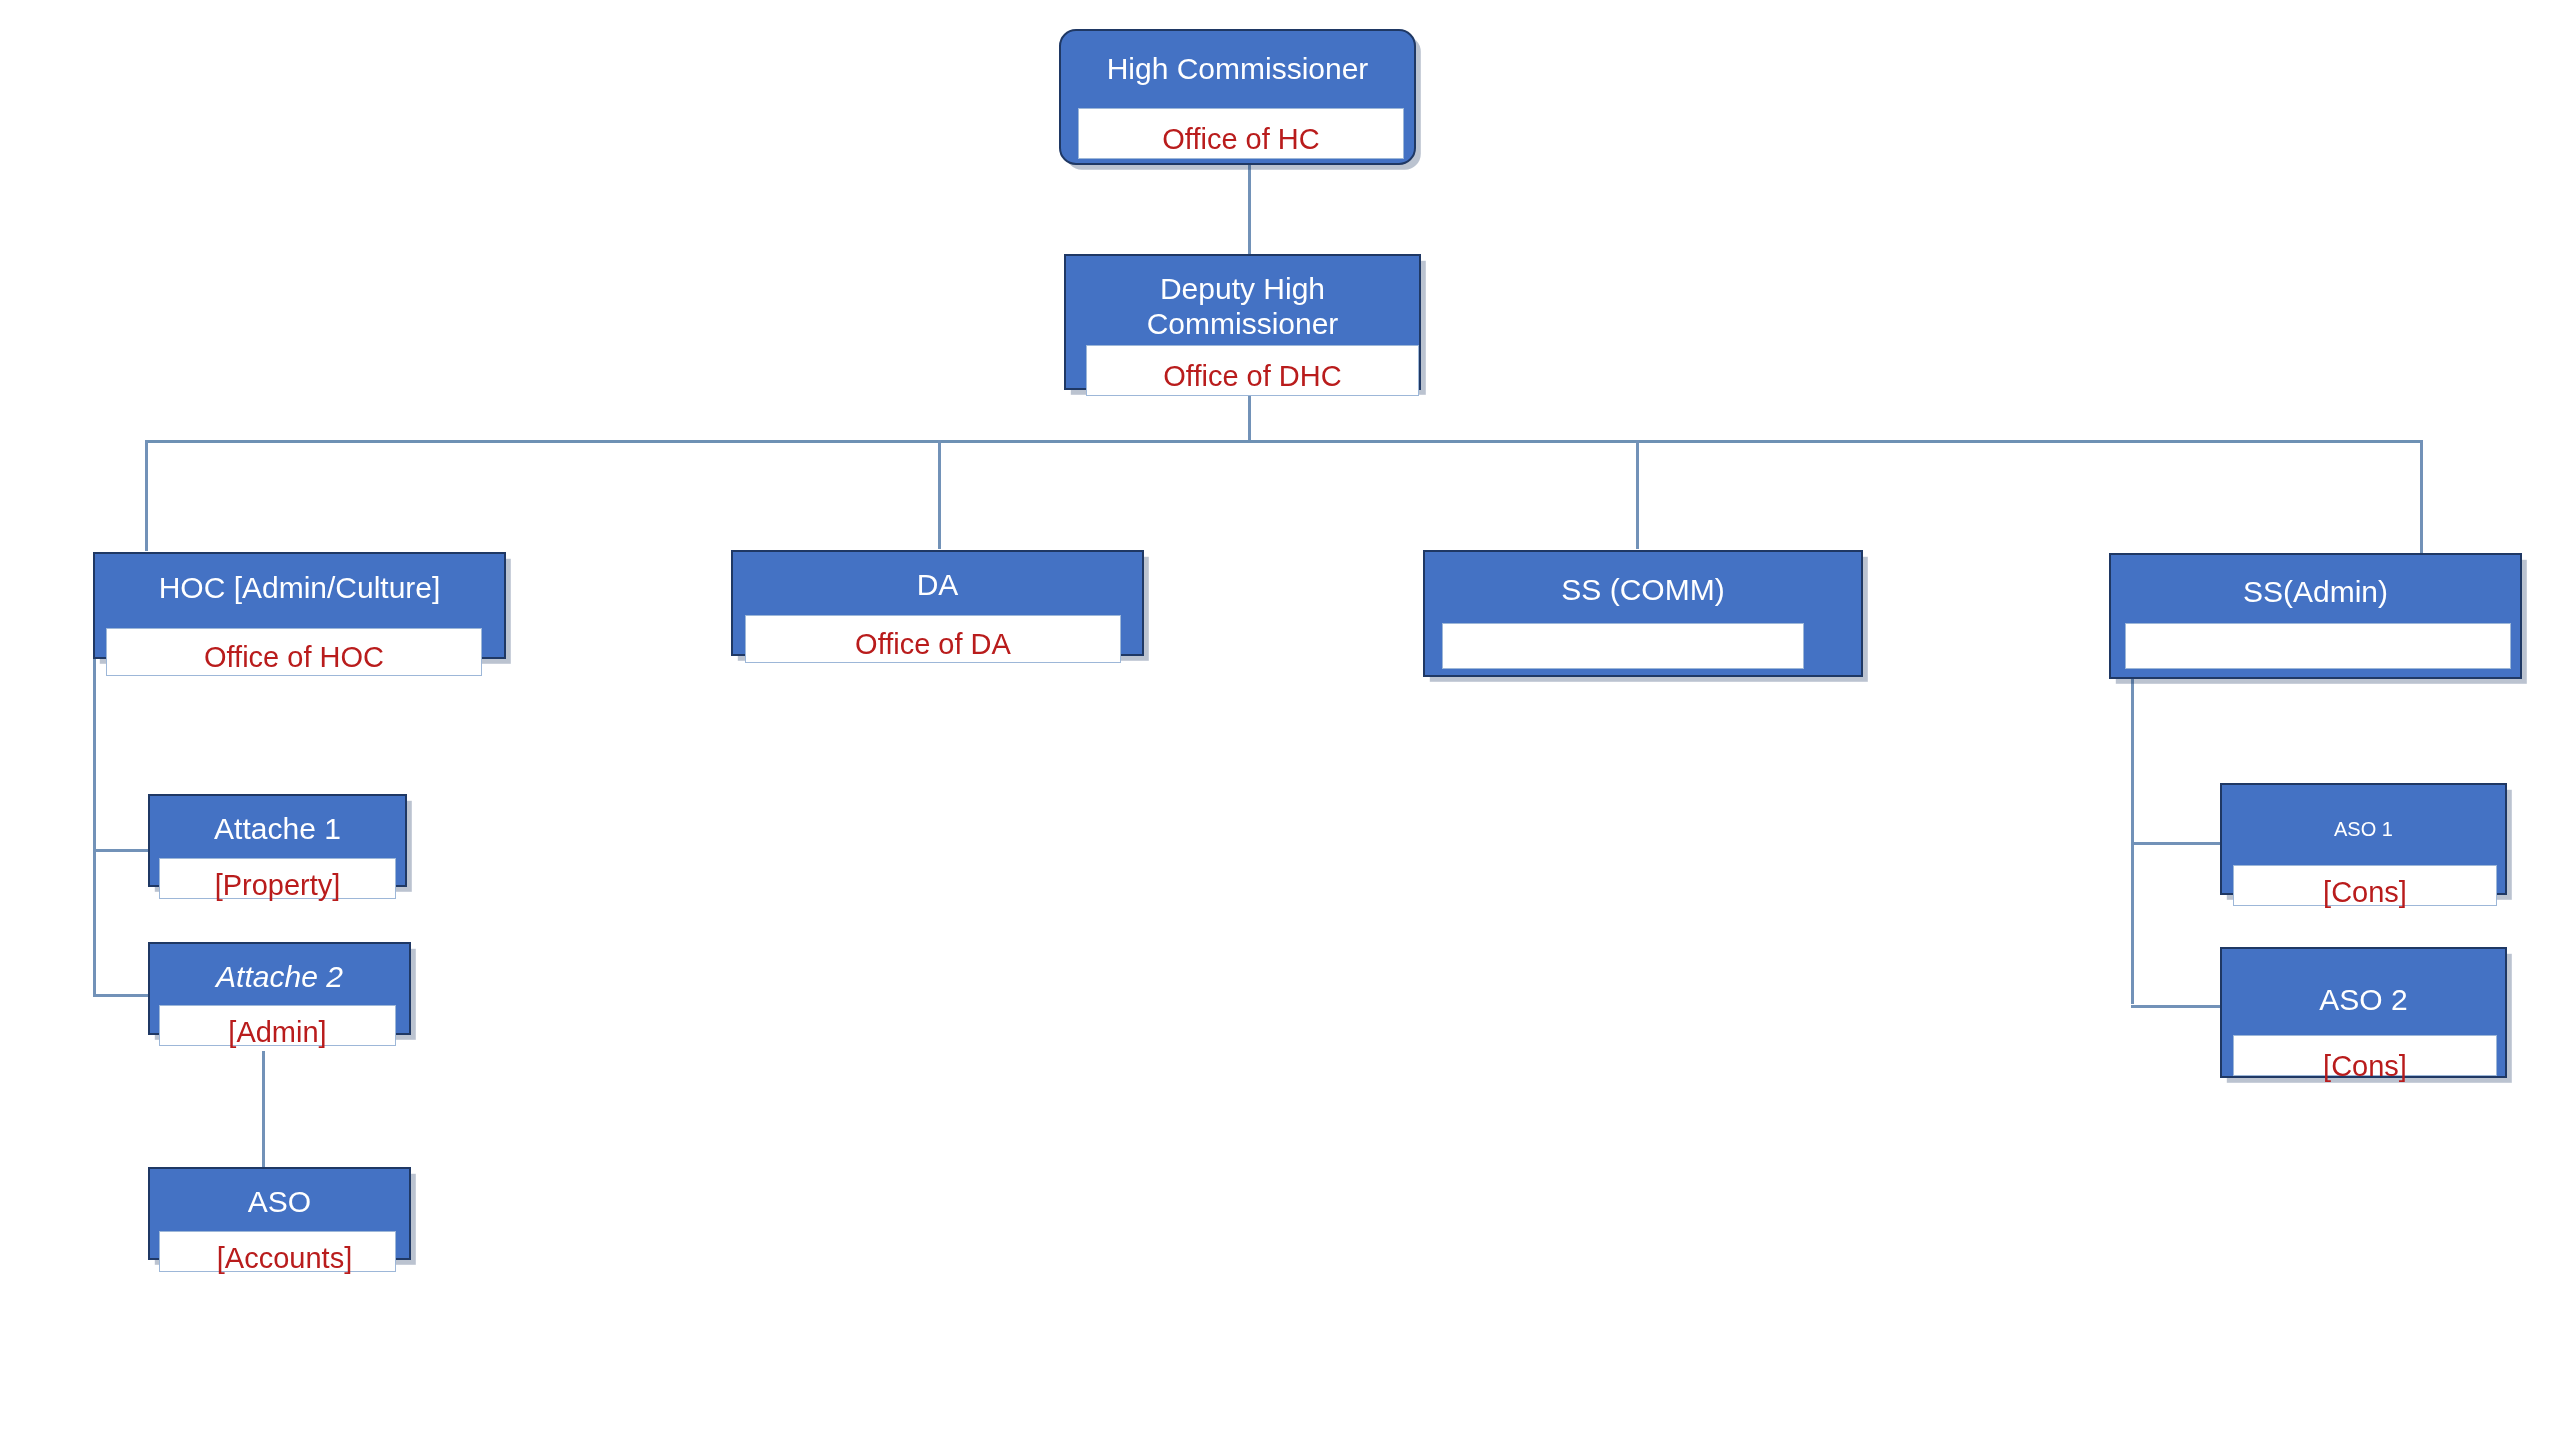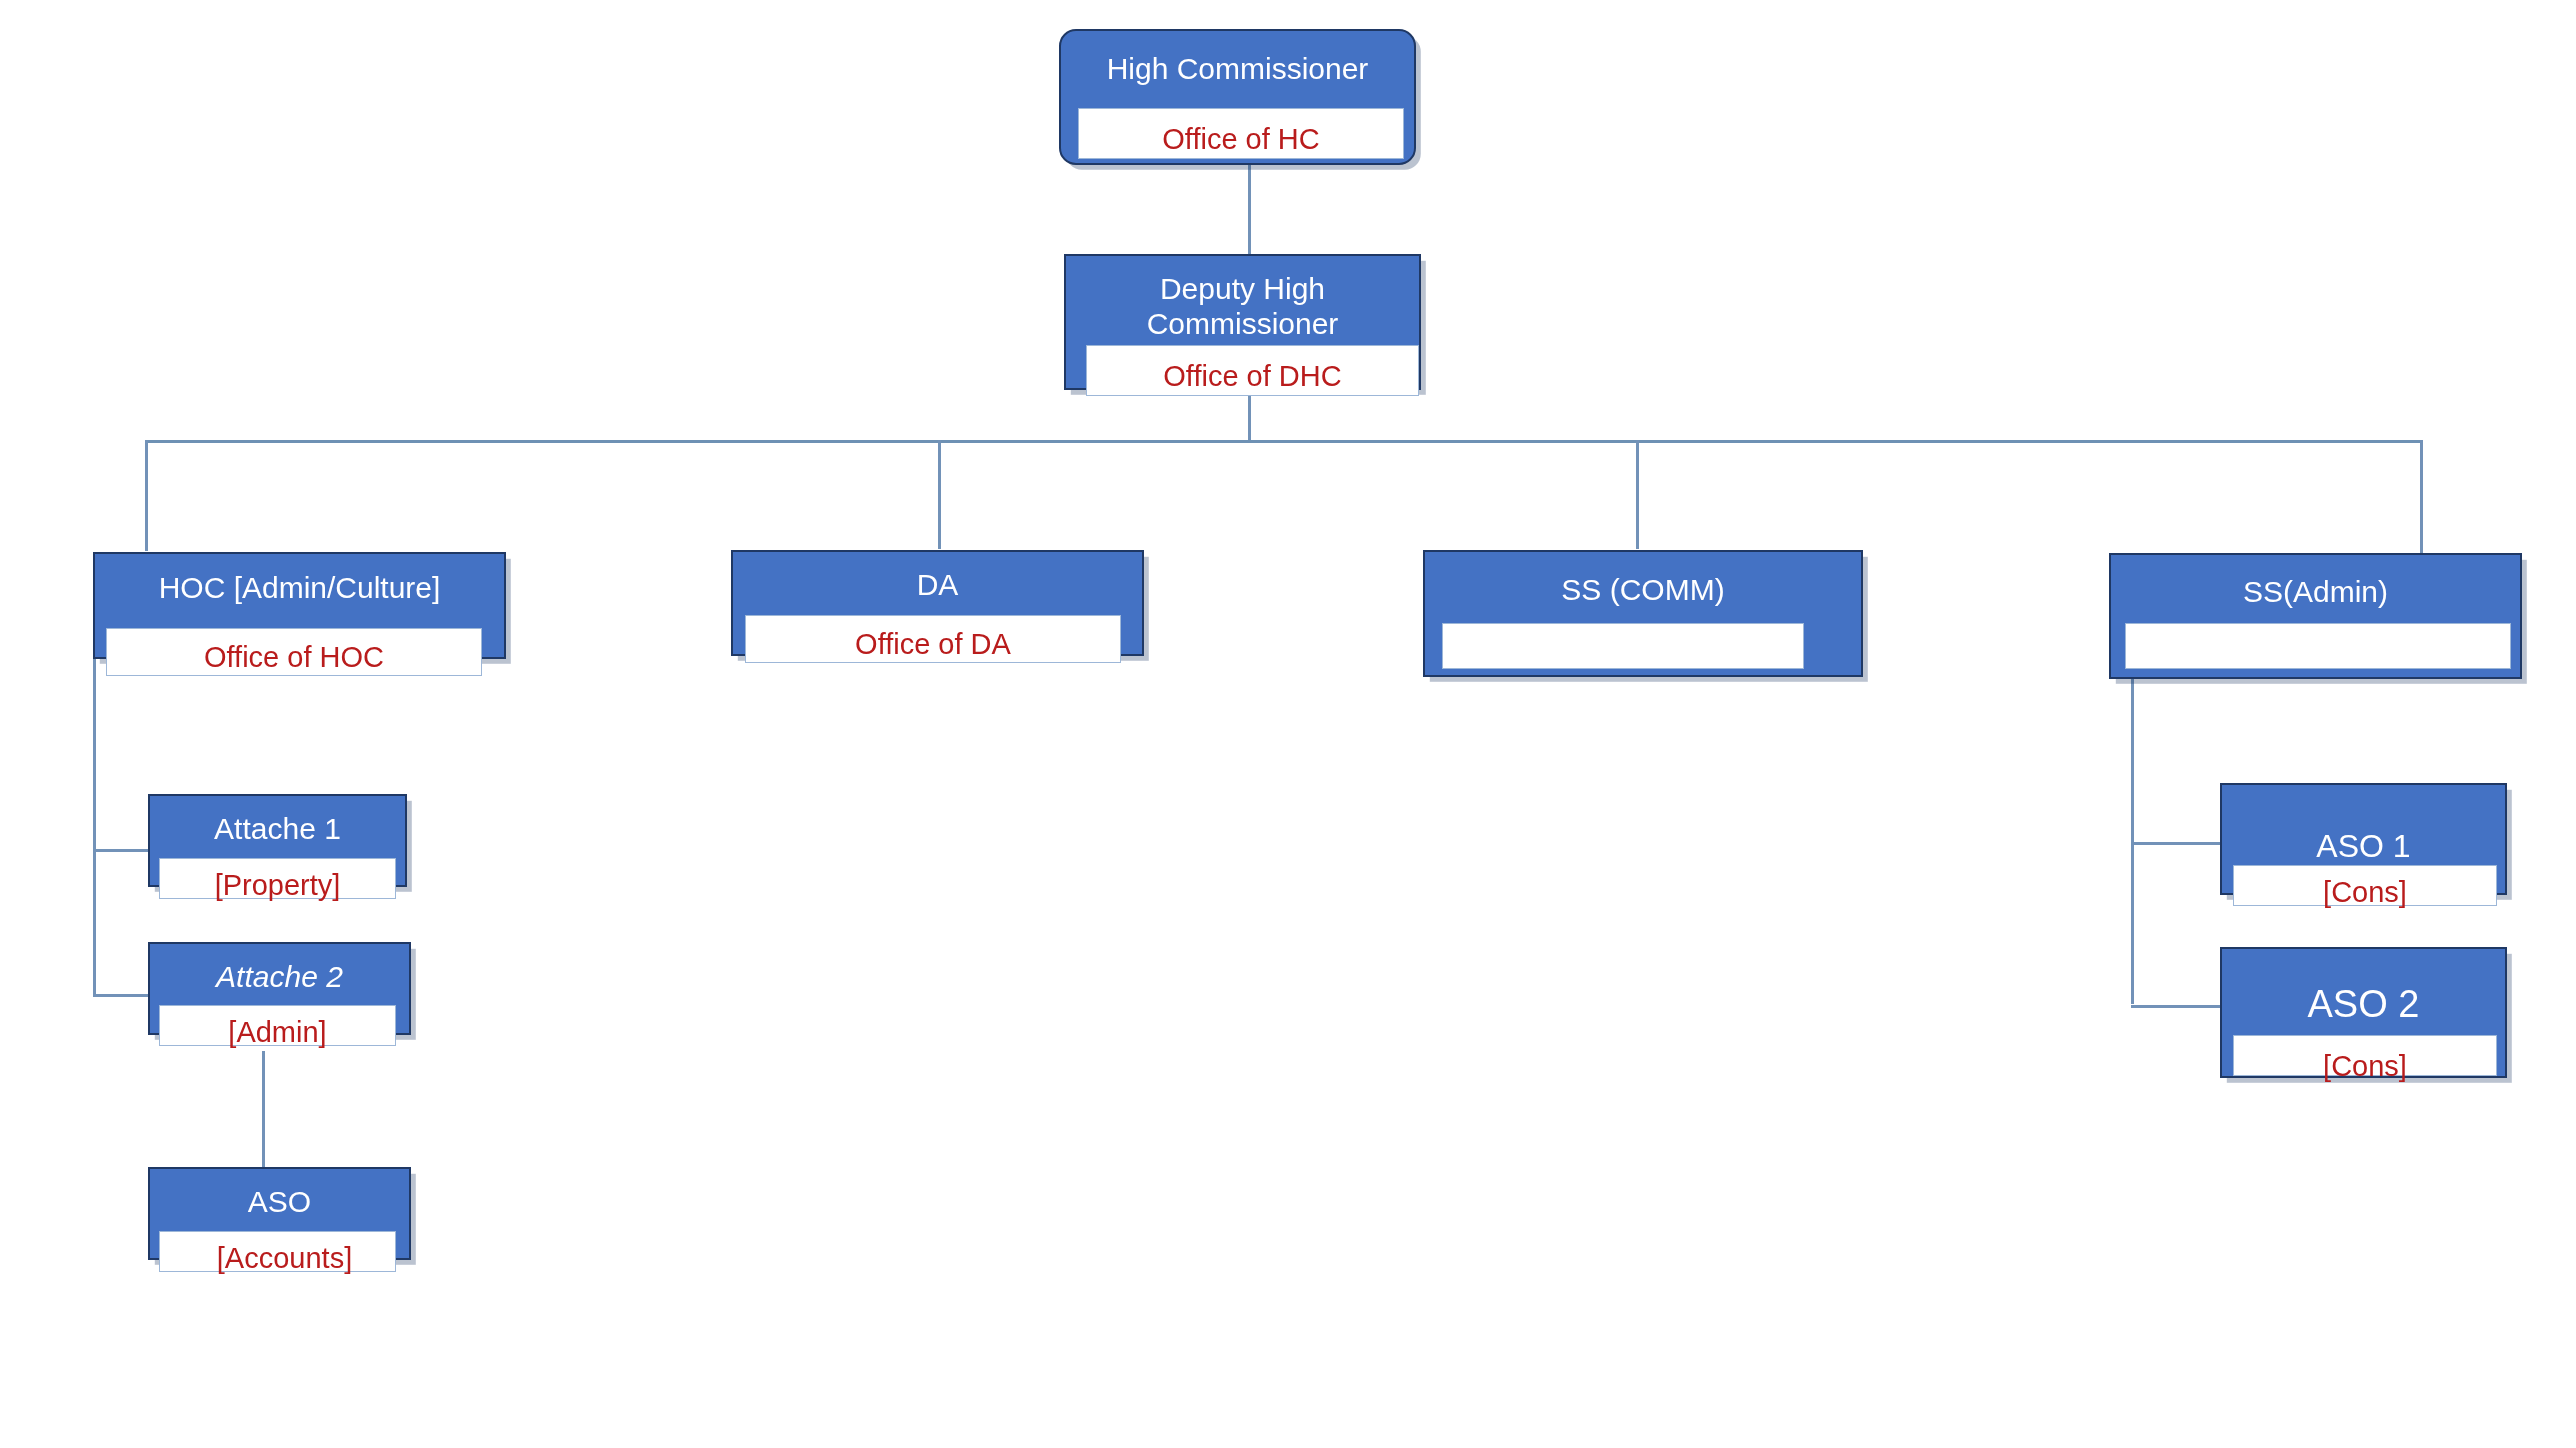--- a/index.html
+++ b/index.html
@@ -149,27 +149,27 @@
   </div>
 
   <div class="node" style="left:148px; top:1167px; width:263px; height:93px;">
     <div class="node-title" style="top:16.4px; font-size:30px;">ASO</div>
   </div>
   <div class="subbox" style="left:159px; top:1231px; width:237px; height:41px;">
     <div class="subbox-text" style="top:11.6px; font-size:29px;margin-left:14px;">[Accounts]</div>
   </div>
 
   <div class="node" style="left:2220px; top:783px; width:287px; height:112px;">
-    <div class="node-title" style="top:43px; font-size:32px;">ASO 1</div>
+    <div class="node-title" style="top:33px; font-size:20px;">ASO 1</div>
   </div>
   <div class="subbox" style="left:2233px; top:865px; width:264px; height:41px;">
     <div class="subbox-text" style="top:11.6px; font-size:29px;">[Cons]</div>
   </div>
 
   <div class="node" style="left:2220px; top:947px; width:287px; height:131px;">
-    <div class="node-title" style="top:34px; font-size:38px;">ASO 2</div>
+    <div class="node-title" style="top:34px; font-size:30px;">ASO 2</div>
   </div>
   <div class="subbox" style="left:2233px; top:1035px; width:264px; height:41px;">
     <div class="subbox-text" style="top:16.4px; font-size:29px;">[Cons]</div>
   </div>
 
 </div>
 
 
 </body></html>

